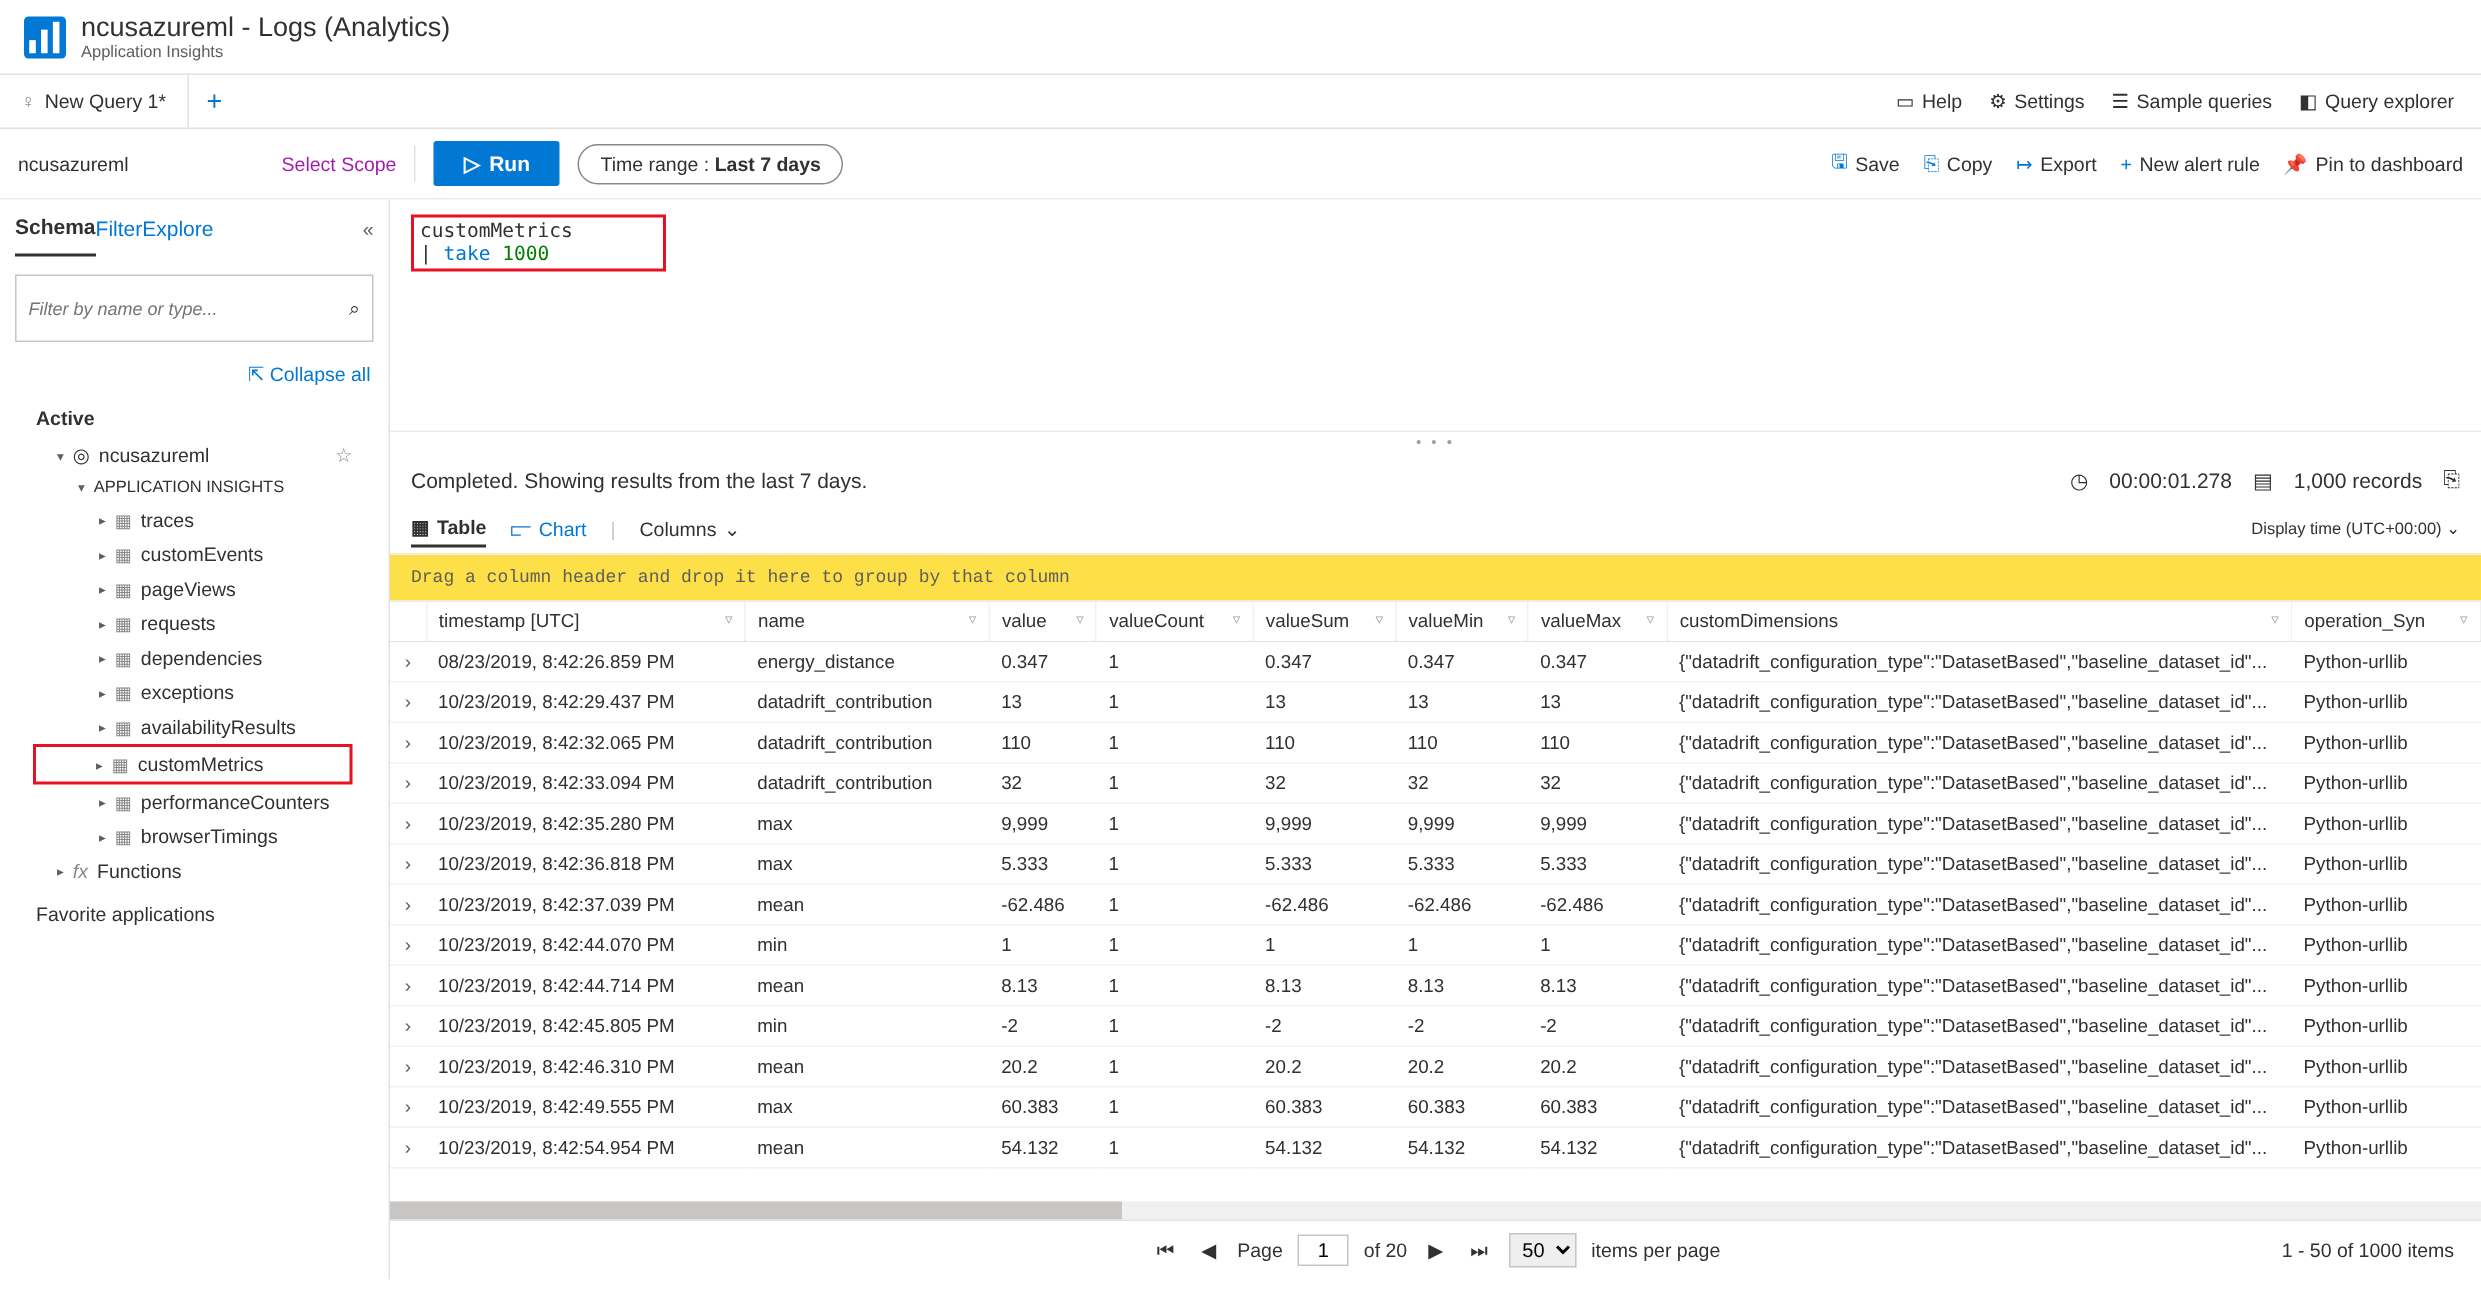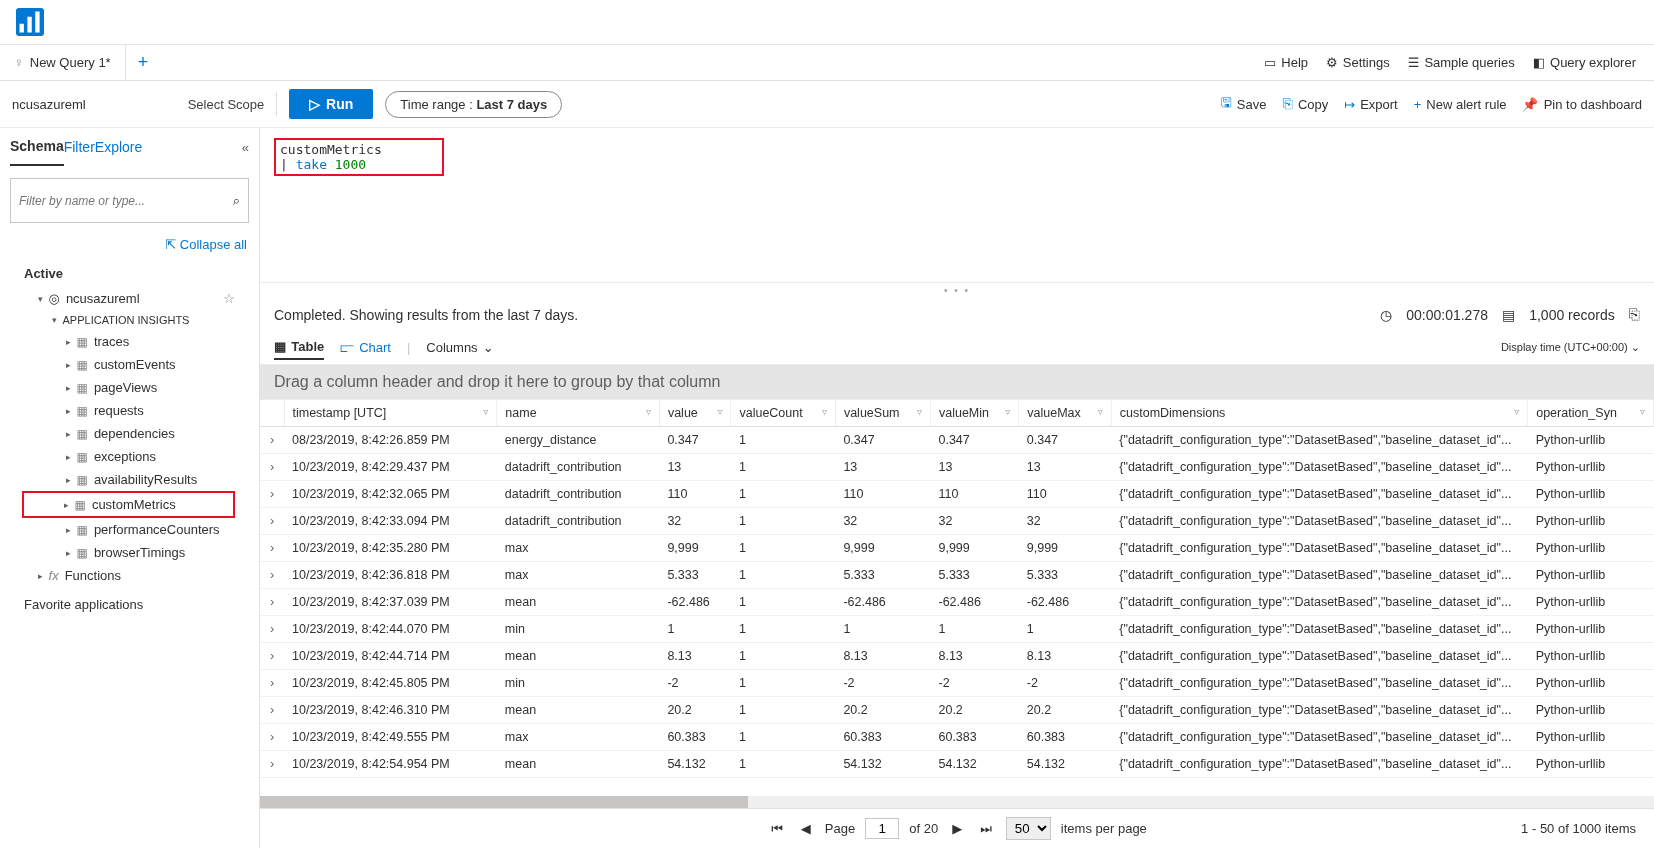--- a/index.html
+++ b/index.html
@@ -9,21 +9,21 @@
 .title-block h1 { font-size: 18px; font-weight: 400; }
 .title-block .sub { font-size: 11px; color: #605e5c; }
 .tabbar { display: flex; align-items: center; border-bottom: 1px solid #e1e1e1; height: 36px; }
 .tab { display: flex; align-items: center; padding: 0 14px; height: 100%; border-right: 1px solid #e1e1e1; font-size: 13px; cursor: pointer; }
 .tab .bulb { color: #8a8886; margin-right: 6px; font-size: 13px; }
 .tab-add { padding: 0 12px; color: #0078d4; font-size: 18px; cursor: pointer; }
 .toolbar-right { margin-left: auto; display: flex; gap: 18px; padding-right: 18px; }
 .tool-link { display: flex; align-items: center; gap: 5px; color: #323130; cursor: pointer; font-size: 13px; }
 .actionbar { display: flex; align-items: center; padding: 8px 12px; border-bottom: 1px solid #edebe9; gap: 12px; }
 .scope { font-size: 13px; }
-.select-scope { color: #404040; margin-left: 90px; cursor: pointer; }
+.select-scope { color: #a21caf; margin-left: 90px; cursor: pointer; }
 .divider-v { width: 1px; height: 24px; background: #e1e1e1; }
 .run-btn { background: #0078d4; color: #fff; border: none; padding: 7px 20px; font-size: 14px; font-weight: 600; display: flex; align-items: center; gap: 6px; cursor: pointer; border-radius: 2px; }
 .time-pill { border: 1px solid #8a8886; border-radius: 14px; padding: 5px 14px; font-size: 13px; }
 .action-right { margin-left: auto; display: flex; gap: 16px; }
 .act { display: flex; align-items: center; gap: 5px; cursor: pointer; font-size: 13px; }
 .act .blue { color: #0078d4; }
 .main { display: flex; height: 720px; }
 .sidebar { width: 260px; border-right: 1px solid #e1e1e1; padding: 0; overflow: hidden; }
 .side-tabs { display: flex; border-bottom: 2px solid transparent; padding: 0 10px; align-items: center; height: 40px; }
 .side-tab { font-size: 14px; padding: 10px 0; cursor: pointer; color: #323130; }
@@ -49,21 +49,21 @@
 .kw-num { color: #008000; }
 .drag-handle { text-align: center; color: #a19f9d; font-size: 10px; letter-spacing: 2px; padding: 2px; }
 .results-header { display: flex; align-items: center; padding: 8px 14px; gap: 14px; font-size: 14px; }
 .results-header .status { flex: 0 0 auto; }
 .results-meta { margin-left: auto; display: flex; align-items: center; gap: 14px; color: #323130; }
 .results-tabs { display: flex; align-items: center; gap: 16px; padding: 4px 14px; font-size: 13px; }
 .rtab { display: flex; align-items: center; gap: 5px; cursor: pointer; padding: 4px 0; }
 .rtab.active { font-weight: 600; border-bottom: 2px solid #323130; }
 .rtab.chart { color: #0078d4; }
 .display-time { margin-left: auto; font-size: 11px; }
-.group-hint { padding: 8px 14px; color: #605e5c; font-size: 16px; border-top: 1px solid #edebe9; border-bottom: 1px solid #edebe9; background: #e5e5e5; }
+.group-hint { padding: 8px 14px; color: #605e5c; font-size: 12px; border-top: 1px solid #edebe9; border-bottom: 1px solid #edebe9; background: #fde047; font-family: Liberation Mono, monospace; }
 .grid-wrap { overflow-x: auto; flex: 1; }
 table.grid { border-collapse: collapse; width: 100%; font-size: 12.5px; }
 table.grid th { text-align: left; padding: 6px 8px; border-bottom: 1px solid #e1e1e1; border-right: 1px solid #f0f0f0; font-weight: 400; color: #323130; background: #fff; white-space: nowrap; position: relative; }
 table.grid th .filter { float: right; color: #a19f9d; font-size: 10px; }
 table.grid td { padding: 6px 8px; border-bottom: 1px solid #f3f2f1; white-space: nowrap; overflow: hidden; text-overflow: ellipsis; max-width: 260px; }
 table.grid td.expand { width: 24px; text-align: center; color: #605e5c; cursor: pointer; }
 table.grid td.dim { max-width: 340px; }
 .pager { display: flex; align-items: center; justify-content: center; padding: 8px; border-top: 1px solid #e1e1e1; gap: 10px; font-size: 13px; position: relative; }
 .pager input { width: 34px; text-align: center; border: 1px solid #c8c6c4; padding: 2px; }
 .pager .nav-btn { cursor: pointer; color: #323130; padding: 0 4px; }
@@ -76,20 +76,24 @@
 <body>
 
 <div class="header">
   <div class="app-icon">
     <svg viewBox="0 0 16 16" fill="white">
         <rect x="2" y="9" width="2.5" height="5"></rect>
         <rect x="6.5" y="5" width="2.5" height="9"></rect>
         <rect x="11" y="2" width="2.5" height="12"></rect>
       </svg>
   </div>
+  <div class="title-block">
+    <h1>ncusazureml - Logs (Analytics)</h1>
+    <div class="sub">Application Insights</div>
+  </div>
 </div>
 
 <div class="tabbar">
   <div class="tab">
     <span class="bulb">♀</span>
     <span>New Query 1*</span>
   </div>
   <div class="tab-add">+</div>
   <div class="toolbar-right">
     <div class="tool-link">

